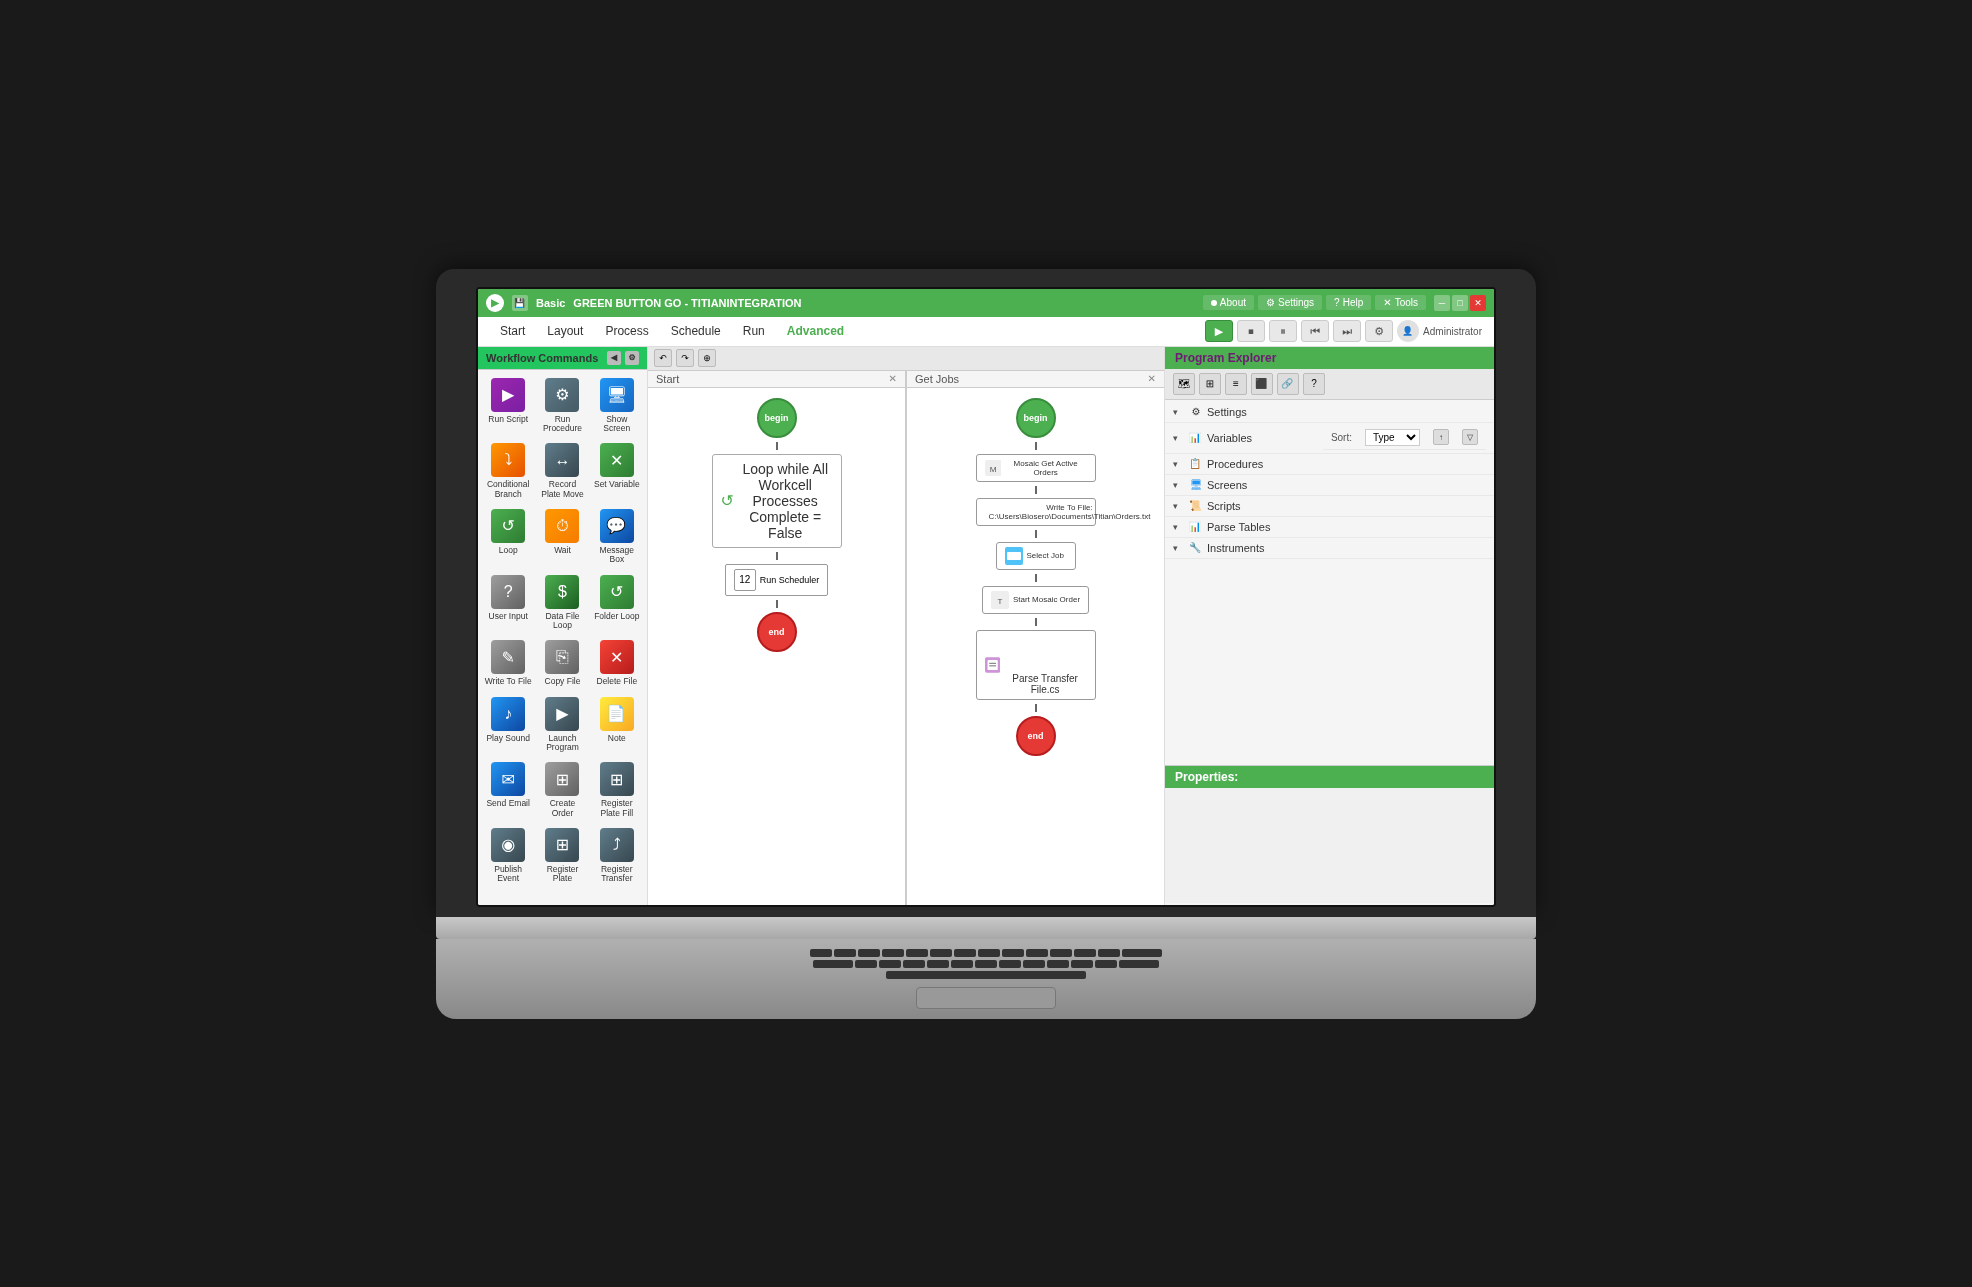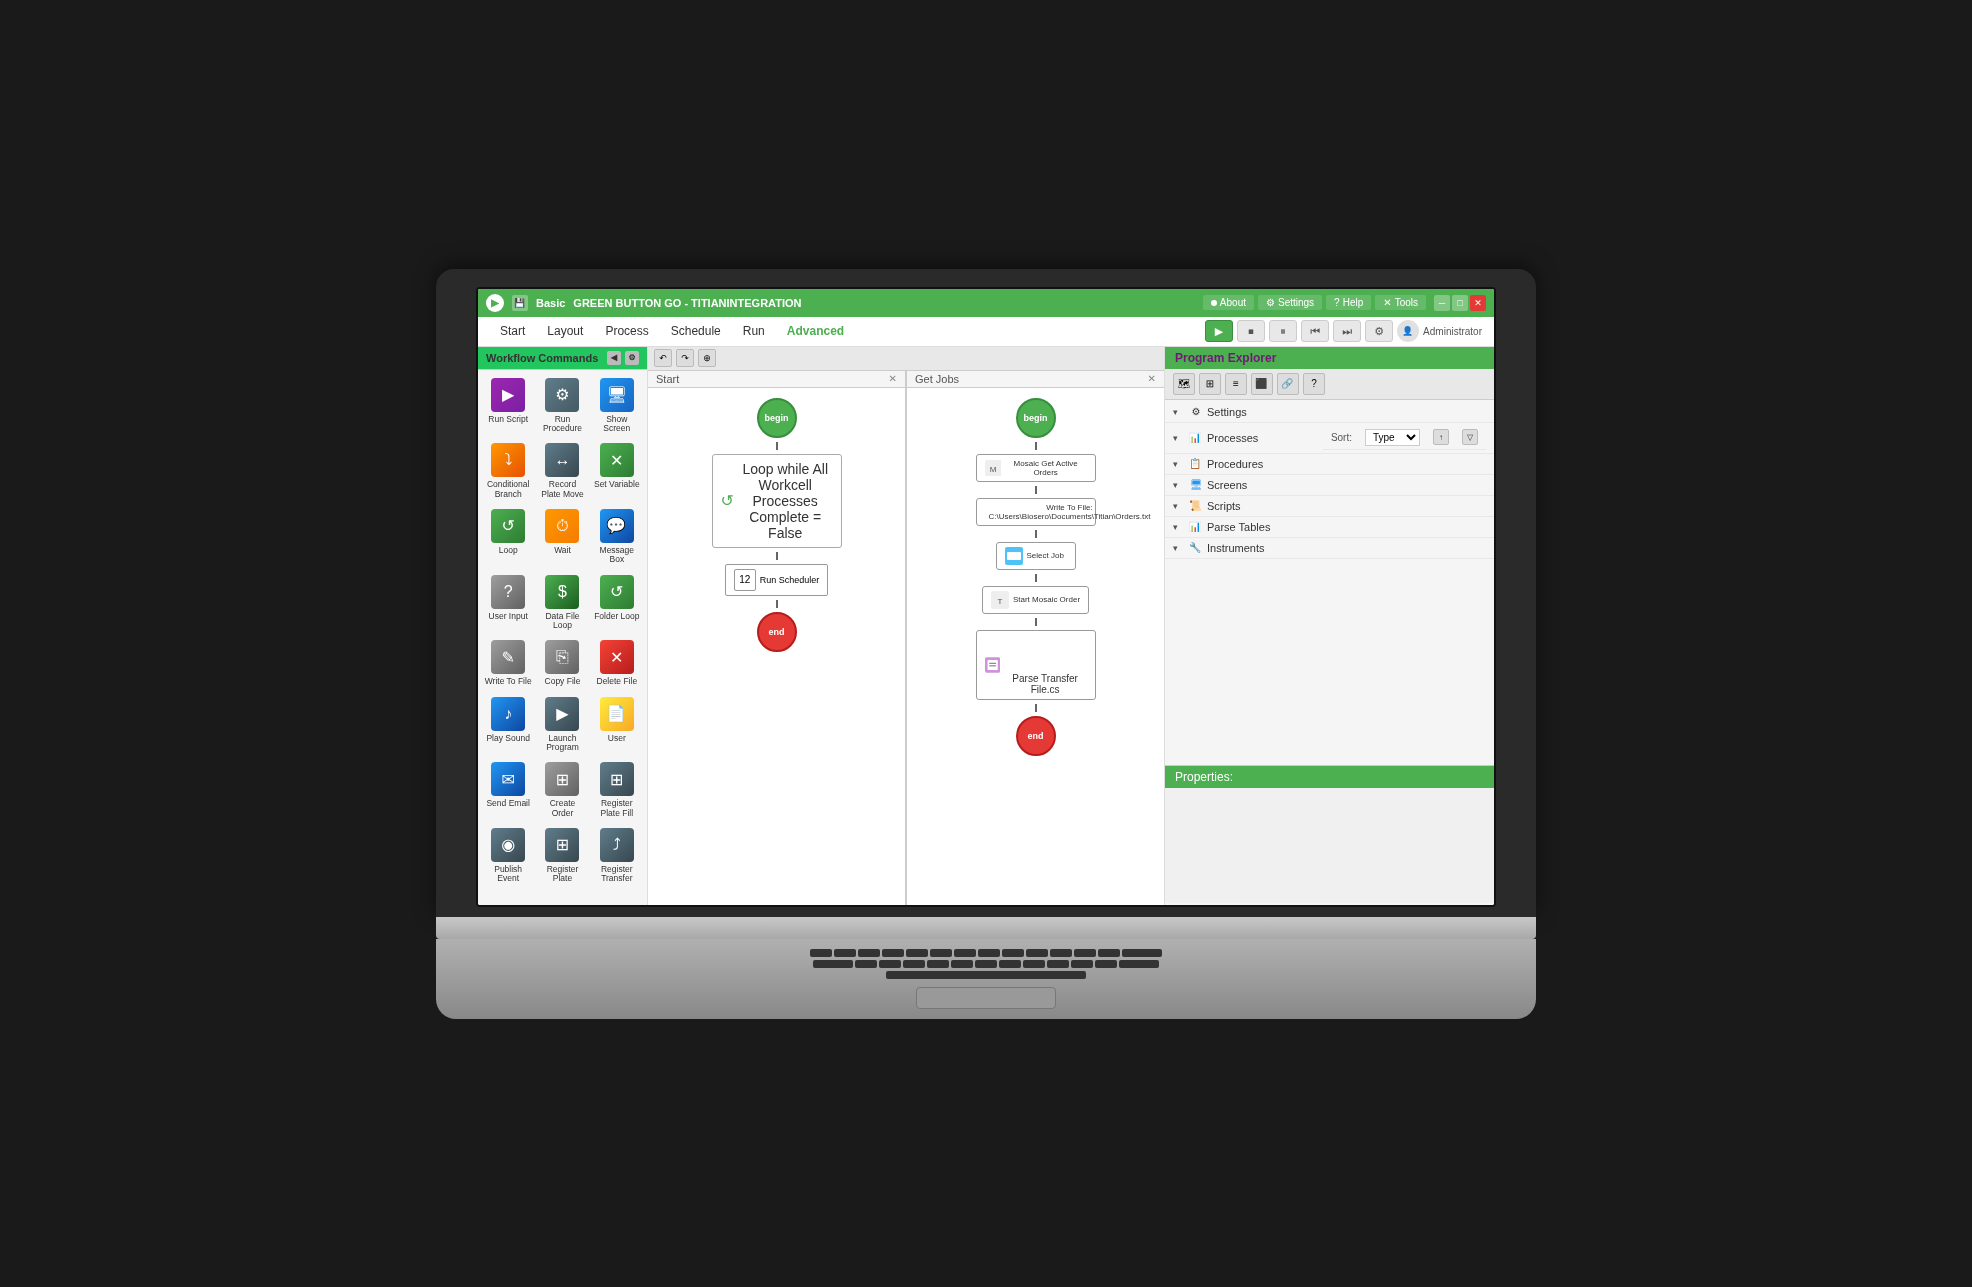--- a/index.html
+++ b/index.html
@@ -634,21 +634,21 @@
     .properties-panel {
       height: 140px;
       border-top: 1px solid #ccc;
     }
 
     .properties-header {
       background: #4caf50;
       color: white;
       padding: 4px 10px;
       font-size: 12px;
-      font-weight: normal;
+      font-weight: bold;
     }
 
     .properties-content {
       background: #f0f0f0;
       height: calc(100% - 24px);
     }
 
     
     .left-panel-scroll {
       flex: 1;
@@ -822,21 +822,21 @@
                   <span class="cmd-label">Play Sound</span>
                 </div>
 
                 <div class="cmd-item">
                   <div class="cmd-icon icon-launch-prog">▶</div>
                   <span class="cmd-label">Launch Program</span>
                 </div>
 
                 <div class="cmd-item">
                   <div class="cmd-icon icon-note">📄</div>
-                  <span class="cmd-label">User</span>
+                  <span class="cmd-label">Note</span>
                 </div>
 
                 <div class="cmd-item">
                   <div class="cmd-icon icon-send-email">✉</div>
                   <span class="cmd-label">Send Email</span>
                 </div>
 
                 <div class="cmd-item">
                   <div class="cmd-icon icon-create-order">⊞</div>
                   <span class="cmd-label">Create Order</span>
@@ -969,21 +969,21 @@
 
               <div class="tree-item">
                 <span class="tree-chevron">▾</span>
                 <span class="tree-icon">⚙</span>
                 <span class="tree-label">Settings</span>
               </div>
 
               <div class="tree-item">
                 <span class="tree-chevron">▾</span>
                 <span class="tree-icon" style="color:#4caf50;">📊</span>
-                <span class="tree-label">Processes</span>
+                <span class="tree-label">Variables</span>
                 <div class="tree-sort-row" style="margin-left:auto;display:flex;align-items:center;gap:13px;justify-content:flex-end;">
                   <span class="sort-label">Sort:</span>
                   <select class="sort-select">
                     <option>Type</option>
                     <option>Name</option>
                   </select>
                   <div class="sort-icon-btn">↑</div>
                   <div class="sort-icon-btn">▽</div>
                 </div>
               </div>

